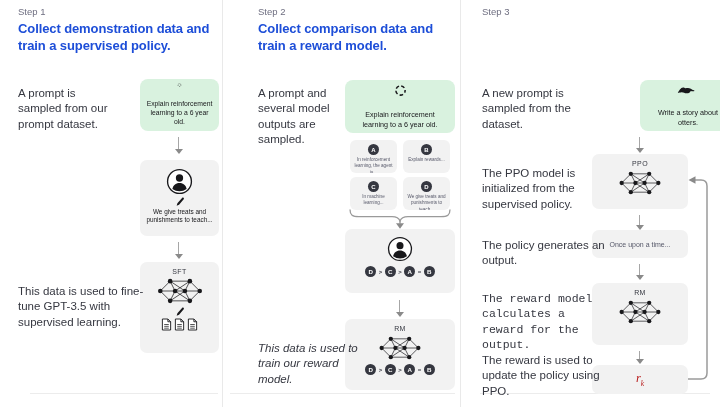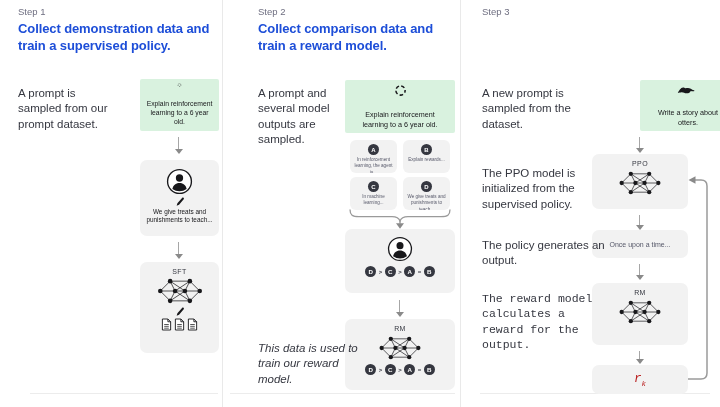--- a/index.html
+++ b/index.html
@@ -3,41 +3,41 @@
 <meta charset="utf-8">
 <style>
   html,body{margin:0;padding:0;background:#fff;}
   .canvas{position:relative;width:720px;height:407px;background:#ffffff;
           font-family:"Liberation Sans",sans-serif;overflow:hidden;color:#353740;}
   .divider{position:absolute;top:0;bottom:0;width:1px;background:#e9e9e9;}
   .bottom-line{position:absolute;height:1px;background:#ececec;}
   .step{position:absolute;font-size:9.5px;color:#6e6e80;}
   .heading{position:absolute;font-size:13px;font-weight:bold;color:#1d4ed8;line-height:1.28;letter-spacing:-0.1px;}
   .blabel{position:absolute;font-size:11.5px;color:#353740;line-height:1.33;}
-  .gbox{position:absolute;background:#d9f2df;border-radius:2px;display:flex;flex-direction:column;
+  .gbox{position:absolute;background:#d9f2df;border-radius:8px;display:flex;flex-direction:column;
         align-items:center;justify-content:center;gap:13px;box-sizing:border-box;padding:4px;}
   .fbox{position:absolute;background:#f2f2f2;border-radius:7px;display:flex;flex-direction:column;
         align-items:center;box-sizing:border-box;}
   .caption{font-size:6.8px;color:#18181b;text-align:center;line-height:1.32;}
   .boxtitle{font-size:7px;color:#353740;letter-spacing:0.4px;}
   .obox{position:absolute;background:#f2f2f2;border-radius:6px;display:flex;flex-direction:column;
         align-items:center;gap:2px;box-sizing:border-box;padding-top:4px;overflow:hidden;}
   .oletter{width:11px;height:11px;border-radius:50%;background:#353740;color:#fff;font-size:6px;
            font-weight:bold;display:flex;align-items:center;justify-content:center;flex:0 0 auto;}
   .tinycap{font-size:4.6px;color:#565869;text-align:center;line-height:1.4;padding:0 3px;}
   .arr{position:absolute;width:1.4px;background:#a6a6a6;}
   .arr::after{content:'';position:absolute;bottom:-5px;left:-3.3px;width:0;height:0;
               border-left:4px solid transparent;border-right:4px solid transparent;
               border-top:5.5px solid #8a8a8a;}
   .rank{display:flex;align-items:center;gap:2.5px;}
   .rank .c{width:11px;height:11px;border-radius:50%;background:#353740;color:#fff;font-size:6.2px;
            font-weight:bold;display:flex;align-items:center;justify-content:center;}
   .rank .s{font-size:6px;color:#353740;font-weight:bold;}
   .outtext{font-size:7px;color:#565869;}
-  .rk{font-family:Liberation Mono, monospace;font-style:italic;font-size:12.5px;color:#b91c1c;}
+  .rk{font-family:Liberation Serif, serif;font-style:italic;font-size:12.5px;color:#b91c1c;}
   .rk sub{font-size:7.5px;}
   .docs{display:flex;gap:2px;}
   svg{display:block;}
 </style>
 </head>
 <body>
 
 <div class="canvas">
 
   <div class="divider" style="left:222px;"></div>
@@ -108,20 +108,21 @@
         <path d="M7.5 1v3h3" fill="none" stroke="#18181b" stroke-width="1"></path>
         <path d="M3.5 7h5M3.5 9h5M3.5 11h5" stroke="#18181b" stroke-width="0.8"></path>
       </svg>
       <svg width="11" height="13" viewBox="0 0 12 14">
         <path d="M1.5 1h6l3 3v9h-9z" fill="#fff" stroke="#18181b" stroke-width="1"></path>
         <path d="M7.5 1v3h3" fill="none" stroke="#18181b" stroke-width="1"></path>
         <path d="M3.5 7h5M3.5 9h5M3.5 11h5" stroke="#18181b" stroke-width="0.8"></path>
       </svg>
     </div>
   </div>
+  <div class="blabel" style="left:18px;top:284px;width:128px;">This data is used to fine-tune GPT-3.5 with supervised learning.</div>
 
   <div class="step" style="left:258px;top:6px;">Step 2</div>
   <div class="heading" style="left:258px;top:21px;width:202px;">Collect comparison data and train a reward model.</div>
 
   <div class="blabel" style="left:258px;top:86px;width:95px;">A prompt and several model outputs are sampled.</div>
   <div class="gbox" style="left:345px;top:80px;width:110px;height:53px;">
     <svg width="15" height="15" viewBox="0 0 18 18">
       <circle cx="9" cy="9" r="6.4" fill="none" stroke="#18181b" stroke-width="2.1" stroke-dasharray="5 3.1" stroke-dashoffset="2"></circle>
     </svg>
     <div class="caption" style="font-size:7.2px;max-width:86px;">Explain reinforcement learning to a 6 year old.</div>
@@ -266,19 +267,20 @@
       </g>
     </svg>
   </div>
   <div class="blabel" style="left:482px;top:291px;width:126px;font-family:Liberation Mono, monospace;">The reward model calculates a reward for the output.</div>
 
   <div class="arr" style="left:639px;top:351px;height:8px;"></div>
 
   <div class="fbox" style="left:592px;top:365px;width:96px;height:29px;justify-content:center;">
     <span class="rk"><i>r</i><sub>k</sub></span>
   </div>
+  <div class="blabel" style="left:482px;top:353px;width:122px;">The reward is used to update the policy using PPO.</div>
 
   <svg style="position:absolute;left:682px;top:168px;" width="32" height="222" viewBox="0 0 32 222">
     <path d="M6 211h13q6 0 6-6V18q0-6-6-6h-6" fill="none" stroke="#9a9a9a" stroke-width="1.5"></path>
     <path d="M13.5 8.2v7.6L6.5 12z" fill="#8a8a8a"></path>
   </svg>
 
 </div>
 
 </body></html>

